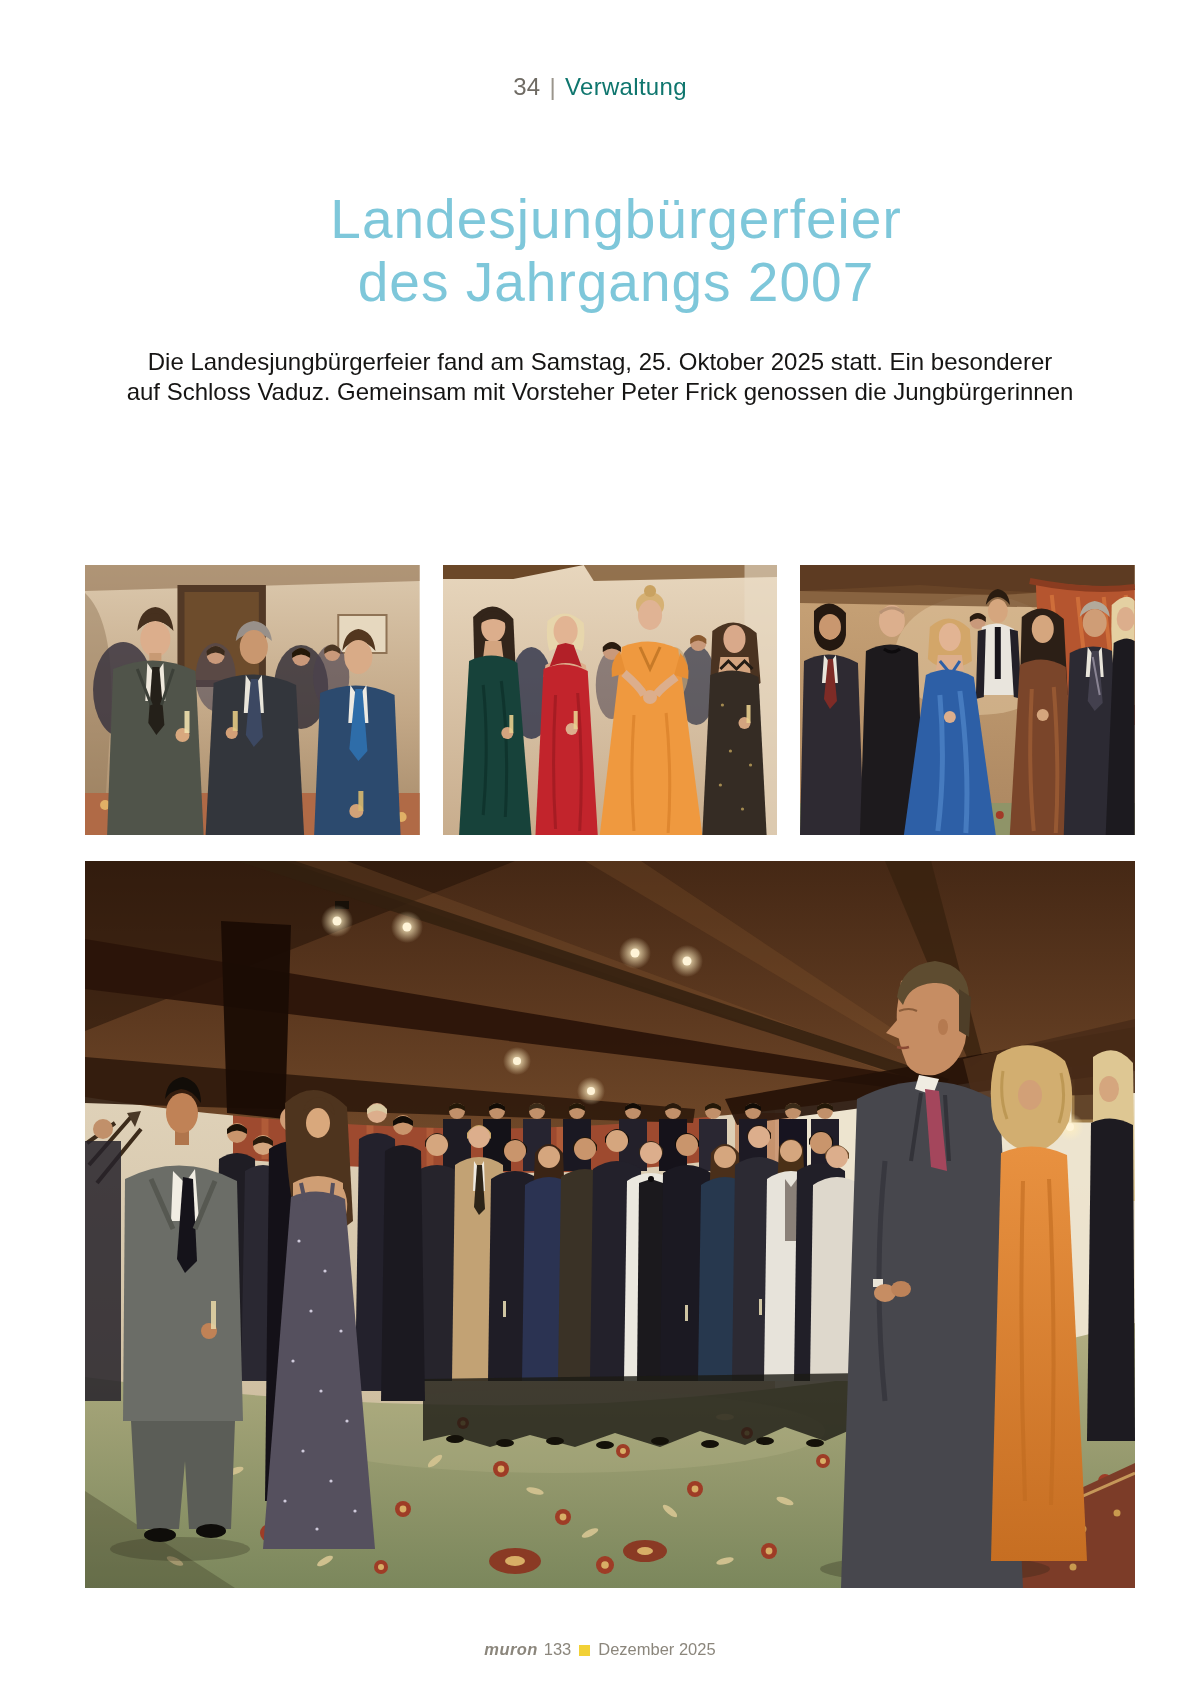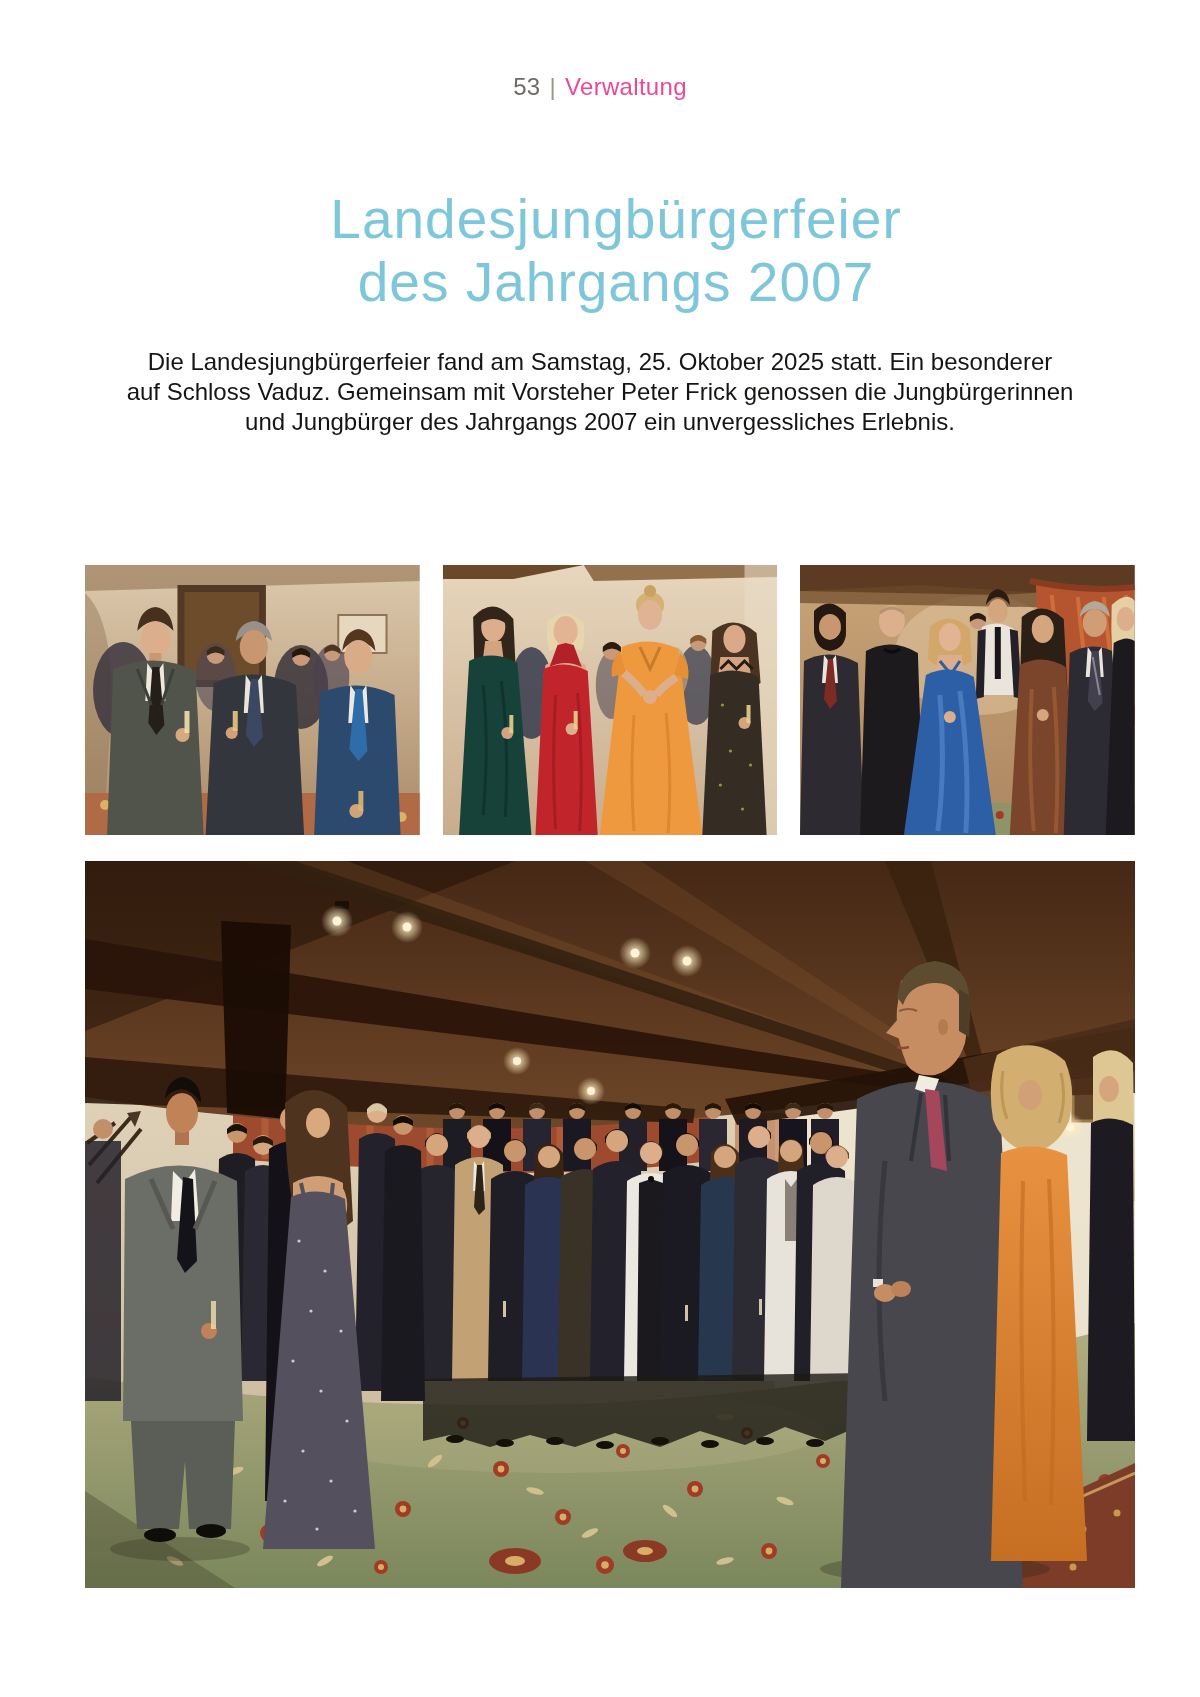--- a/index.html
+++ b/index.html
@@ -2,21 +2,21 @@
 <html lang="de"><head>
 <meta charset="utf-8">
 <style>
   html,body { margin:0; padding:0; background:#ffffff; }
   .page { position:relative; width:1200px; height:1697px; margin:0 auto; background:#ffffff;
           font-family:"Liberation Sans", sans-serif; overflow:hidden; }
 
   .header-line { position:absolute; top:73px; left:0; width:100%; text-align:center;
                  font-size:24px; color:#6f6b64; letter-spacing:.3px; }
   .header-line .sep { color:#9a958c; margin:0 9px; font-weight:300; }
-  .header-line .section { color:#ec4899; }
+  .header-line .section { color:#0f766e; }
 
   .article-title { position:absolute; top:172px; left:0; width:100%; margin:16px; text-align:center;
                    font-size:55px; line-height:63px; font-weight:300; color:#7ec7da; letter-spacing:1px; }
   .article-title span { display:block; }
 
   .lead { position:absolute; top:347px; left:0; width:100%; margin:0; text-align:center;
           font-size:24px; line-height:30px; color:#161514; }
   .lead span { display:block; }
 
   .photo-row { position:absolute; top:565px; left:85px; width:1050px; height:270px; display:flex; gap:23px; }
@@ -30,32 +30,31 @@
   .footer-line .issue { margin-right:4px; }
   .footer-line .sq { display:inline-block; width:11px; height:11px; background:#f2d136;
                      margin:0 8px 0 4px; vertical-align:-1px; }
 </style>
 </head>
 <body>
 
 <div class="page">
 
   <div class="header-line">
-    <span>53</span><span class="sep">|</span><span class="section">Verwaltung</span>
+    <span>34</span><span class="sep">|</span><span class="section">Verwaltung</span>
   </div>
 
   <h1 class="article-title">
     <span>Landesjungbürgerfeier</span>
     <span>des Jahrgangs 2007</span>
   </h1>
 
   <p class="lead">
     <span>Die Landesjungbürgerfeier fand am Samstag, 25. Oktober 2025 statt. Ein besonderer</span>
     <span>auf Schloss Vaduz. Gemeinsam mit Vorsteher Peter Frick genossen die Jungbürgerinnen</span>
-    <span>und Jungbürger des Jahrgangs 2007 ein unvergessliches Erlebnis.</span>
   </p>
 
   <div class="photo-row">
 
     <figure>
       <svg class="photo" viewBox="0 0 333 270" preserveAspectRatio="none" role="img" aria-label="three-young-men-in-suits-at-reception">
         <defs>
           <linearGradient id="p1bg" x1="0" y1="0" x2="0" y2="1">
             <stop offset="0" stop-color="#dcc9ae"></stop>
               <stop offset=".55" stop-color="#c3a887"></stop>
@@ -575,14 +574,17 @@
       <ellipse cx="945" cy="234" rx="12" ry="15" fill="#d2a077"></ellipse>
       <path d="M916 292 Q948 278 982 294 L1002 700 H906 Z" fill="url(#bpOr)"></path>
       <path d="M938 320 Q934 480 940 640 M964 318 Q972 480 966 644" stroke="#c06a20" stroke-width="4" fill="none" opacity=".6"></path>
 
       <path d="M1008 196 Q1030 180 1048 202 L1050 340 H1008 Z" fill="#dec793"></path>
       <ellipse cx="1024" cy="228" rx="10" ry="13" fill="#d5a67e"></ellipse>
       <path d="M1006 262 Q1026 252 1048 264 L1050 580 H1002 Z" fill="#1d1b21"></path>
     </svg>
   </figure>
 
+  <div class="footer-line">
+    <span class="mag">muron</span><span class="issue">133</span><span class="sq"></span><span>Dezember 2025</span>
+  </div>
 
 </div>
 
 </body></html>

